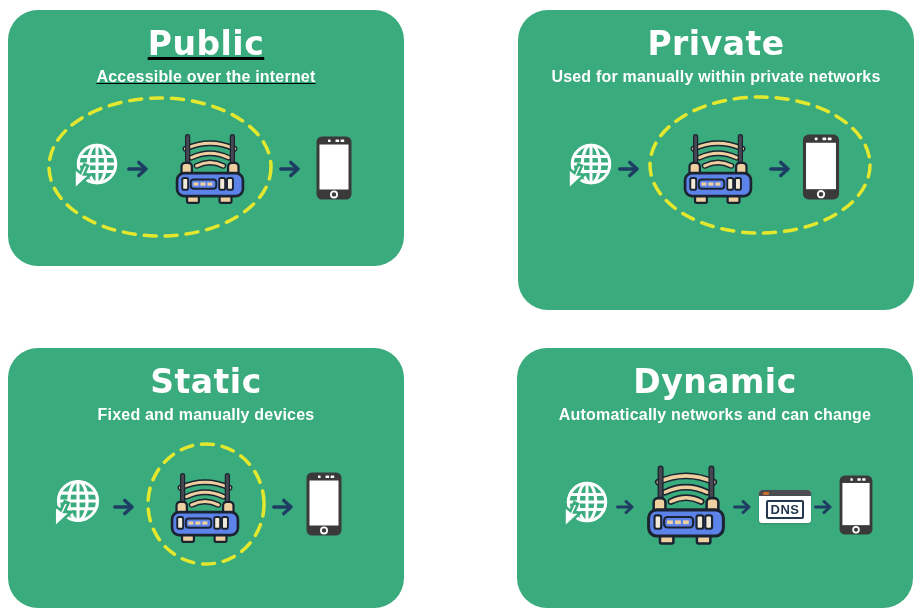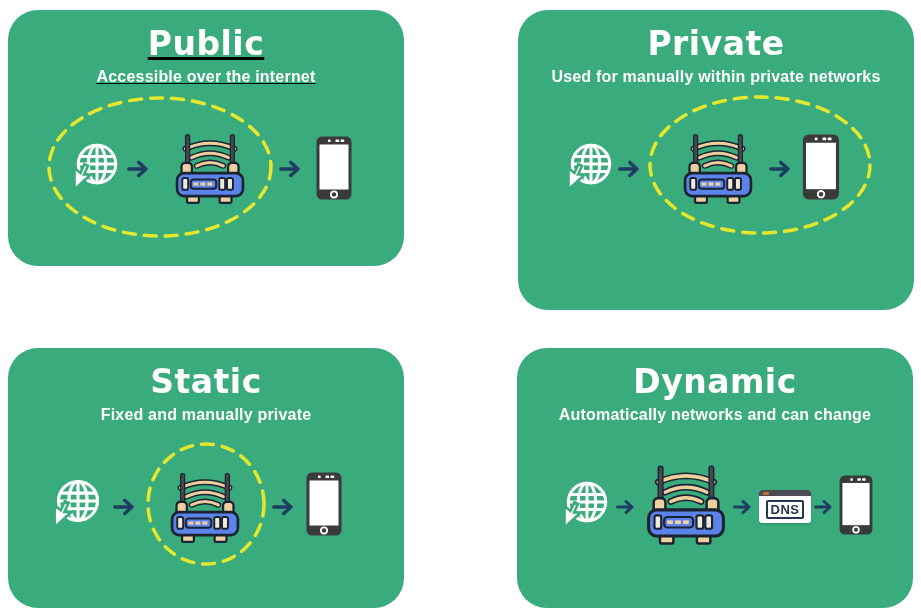--- a/index.html
+++ b/index.html
@@ -166,21 +166,21 @@
           <use href="#sym-arrow"></use>
         </svg>
       <svg class="ic phone">
           <use href="#sym-phone"></use>
         </svg>
     </div>
   </div>
 
   <div class="card c3">
     <div class="card-title">Static</div>
-    <div class="card-subtitle">Fixed and manually private</div>
+    <div class="card-subtitle">Fixed and manually devices</div>
     <div class="diagram">
       <svg class="dash" width="120" height="124">
         <ellipse cx="60" cy="62" rx="58" ry="60" fill="none" stroke="#e3e82e" stroke-width="3.5" stroke-dasharray="12 9" stroke-linecap="round"></ellipse>
       </svg>
       <svg class="ic globe">
           <use href="#sym-globe"></use>
         </svg>
       <svg class="ic arrow1">
           <use href="#sym-arrow"></use>
         </svg>

